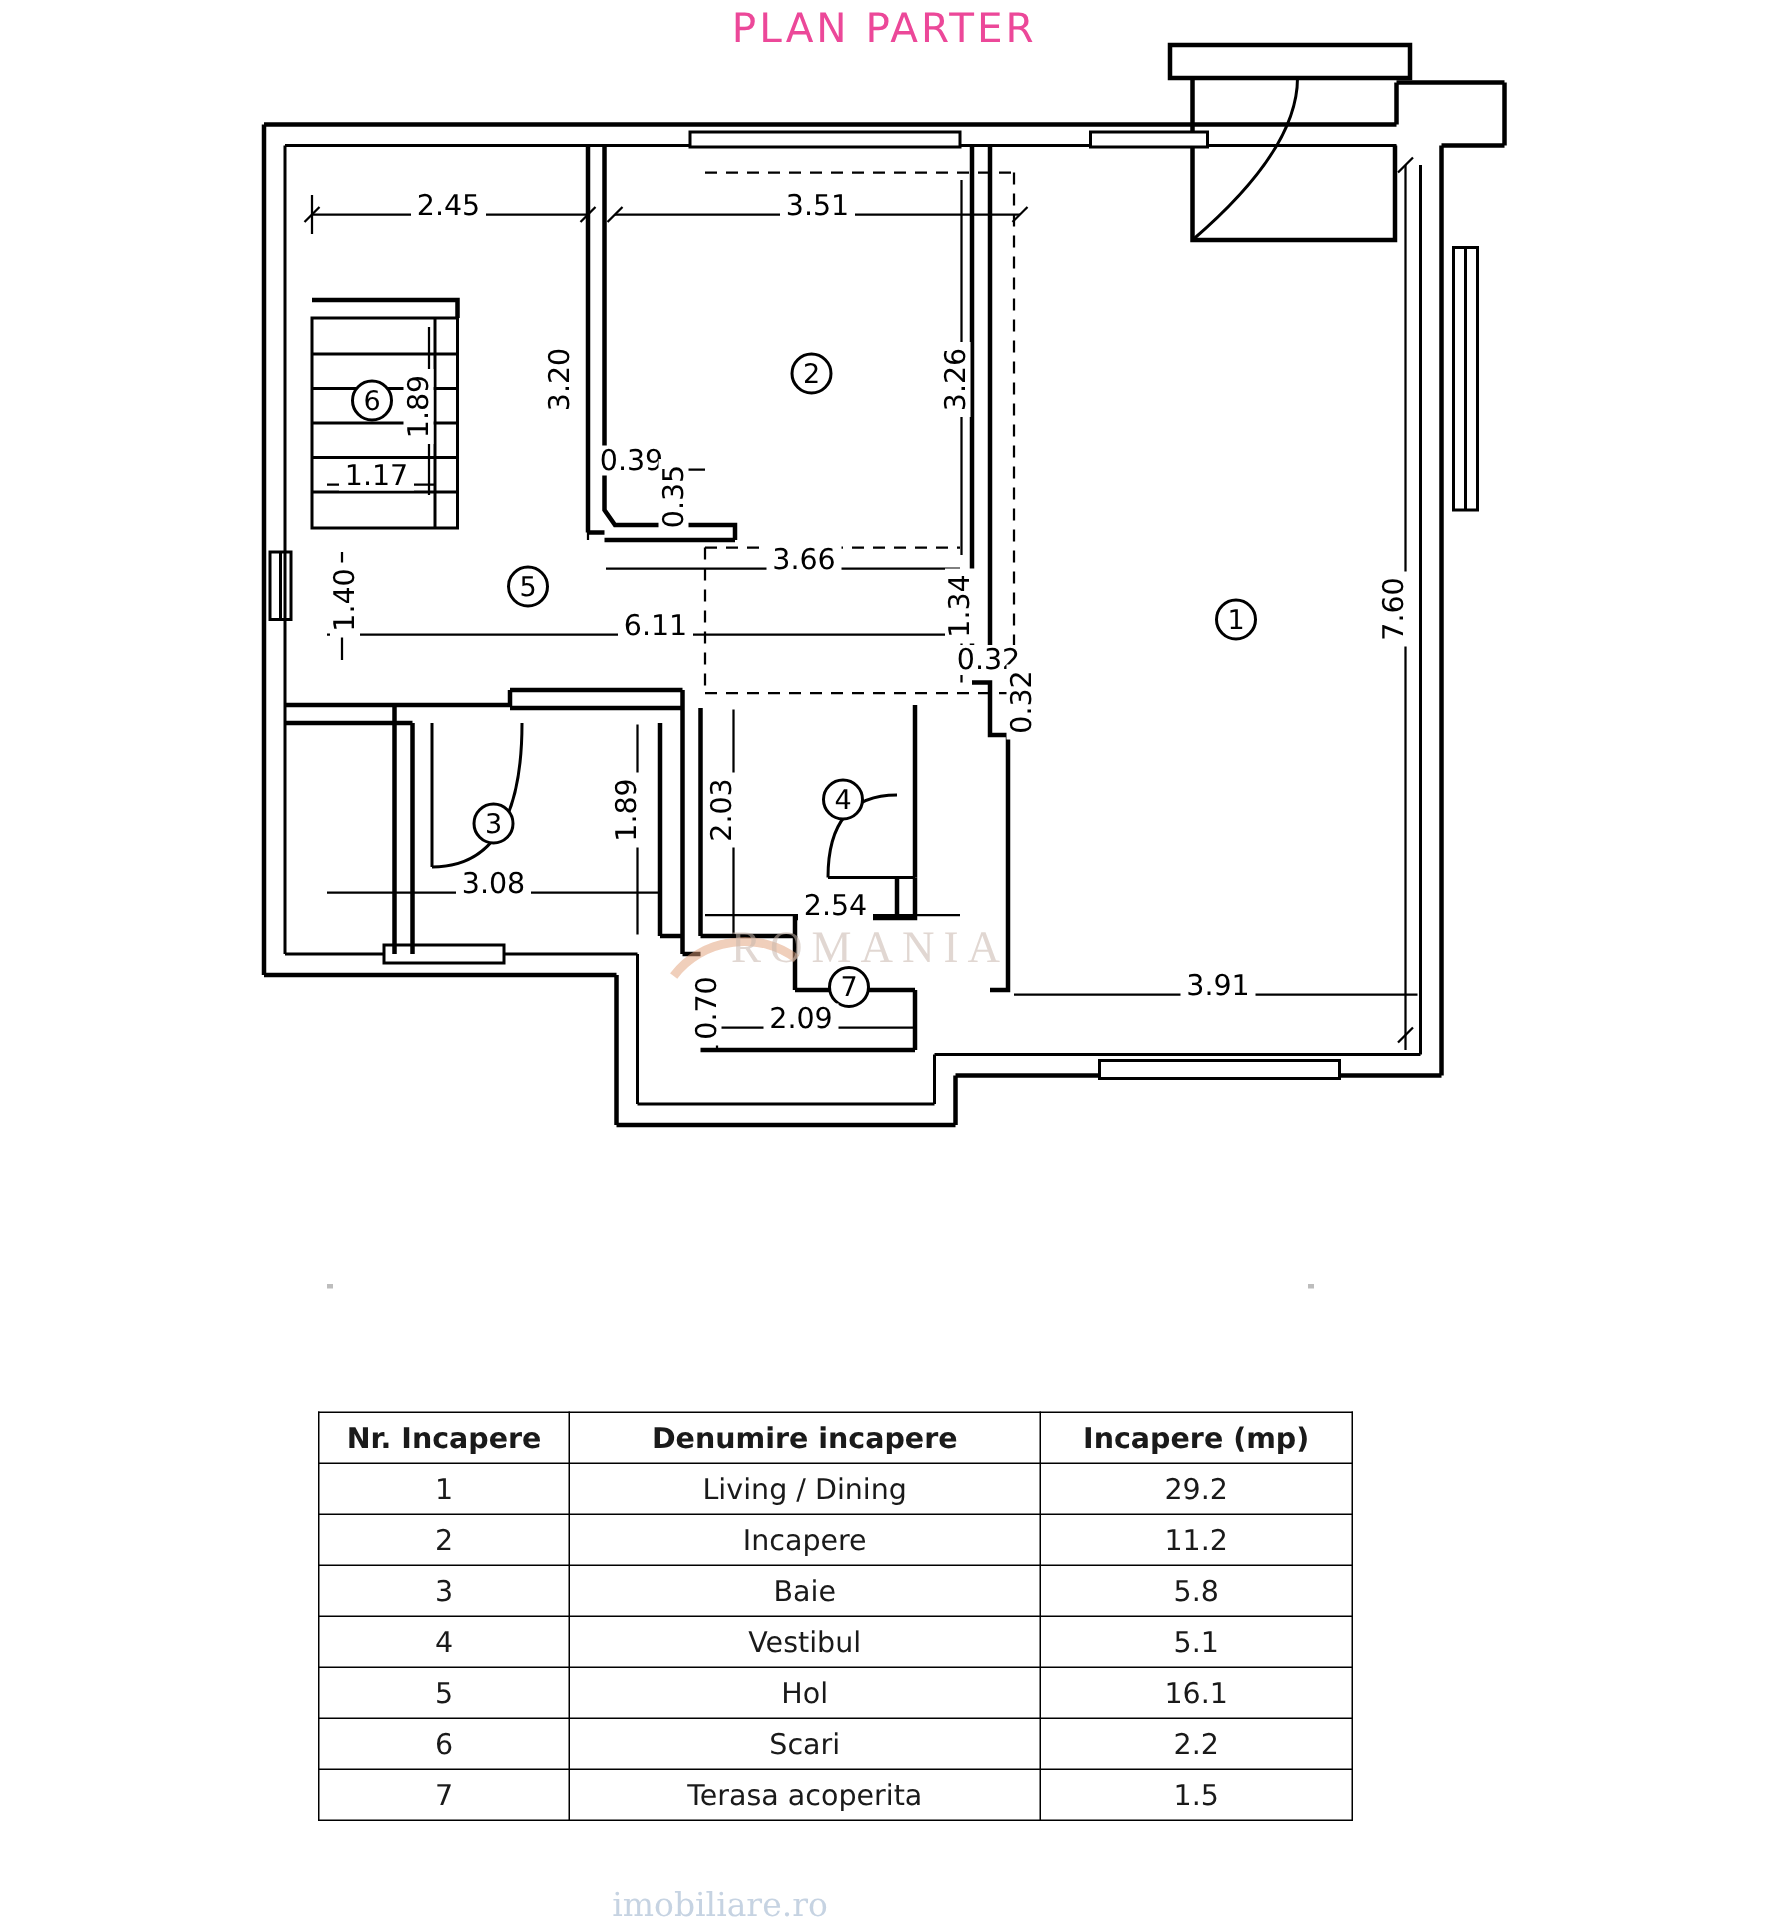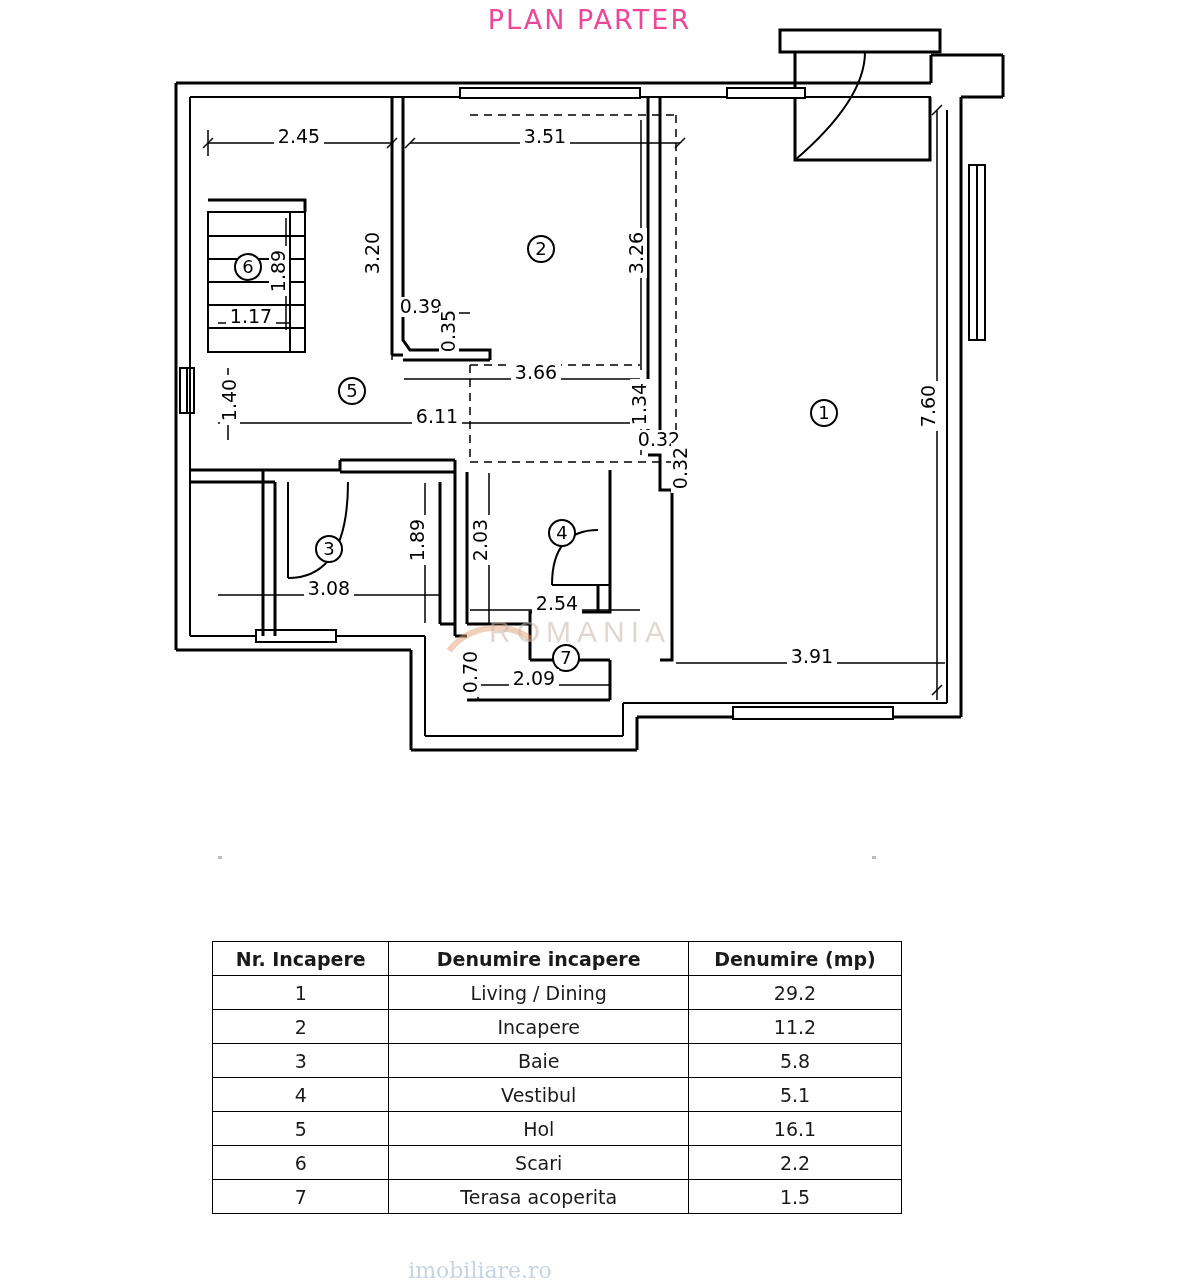--- a/index.html
+++ b/index.html
@@ -39,21 +39,21 @@
     width: 690px;
   }
   table.room-table {
     border-collapse: collapse;
     width: 690px;
     font-family: "DejaVu Sans", sans-serif;
     font-size: 19px;
   }
   table.room-table td, table.room-table th {
     border: 1px solid #000;
-    padding: 4px 16px;
+    padding: 4px 6px;
     text-align: center;
     height: 25px;
     background: #fff;
   }
   table.room-table th {
     font-weight: bold;
     font-size: 19px;
   }
   td.col-nr, th.col-nr { width: 160px; }
   td.col-name, th.col-name { width: 320px; }
@@ -72,21 +72,21 @@
   }
   #wm-romania {
     left: 430px;
     top: 615px;
     width: 300px;
     text-align: center;
     color: #c9b8ae;
     font-size: 30px;
     letter-spacing: 6px;
     opacity: .55;
-    font-family: Liberation Sans, sans-serif;
+    font-family: Liberation Serif, serif;
   }
   #wm-swirl {
     left: 432px;
     top: 625px;
     width: 110px;
     height: 70px;
     border: 6px solid #e2a07a;
     border-color: #e2a07a transparent transparent transparent;
     border-radius: 60px 60px 0 0;
     opacity: .5;
@@ -332,21 +332,21 @@
 <div id="wm-bottom" class="wm">imobiliare.ro</div>
 <div id="wm-grey-left" class="wm"></div>
 <div id="wm-grey-right" class="wm"></div>
 
 <div id="room-table-wrap">
   <table class="room-table">
     <thead>
       <tr>
         <th class="col-nr">Nr. Incapere</th>
         <th class="col-name">Denumire incapere</th>
-        <th class="col-area">Denumire (mp)</th>
+        <th class="col-area">Incapere (mp)</th>
       </tr>
     </thead>
     <tbody>
       <tr>
         <td class="col-nr">1</td>
         <td class="col-name">Living / Dining</td>
         <td class="col-area">29.2</td>
       </tr>
       <tr>
         <td class="col-nr">2</td>

